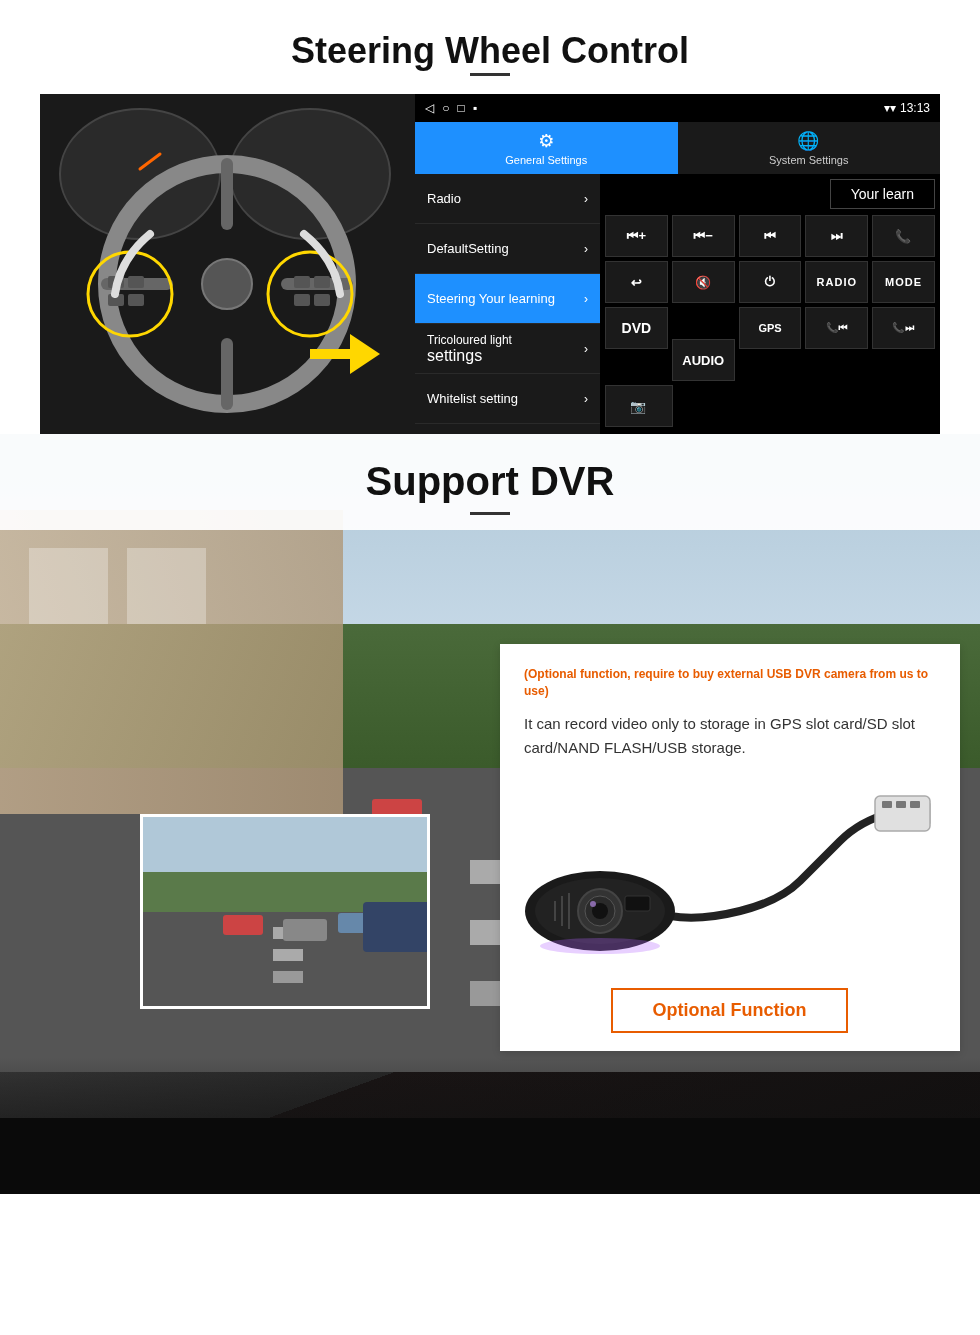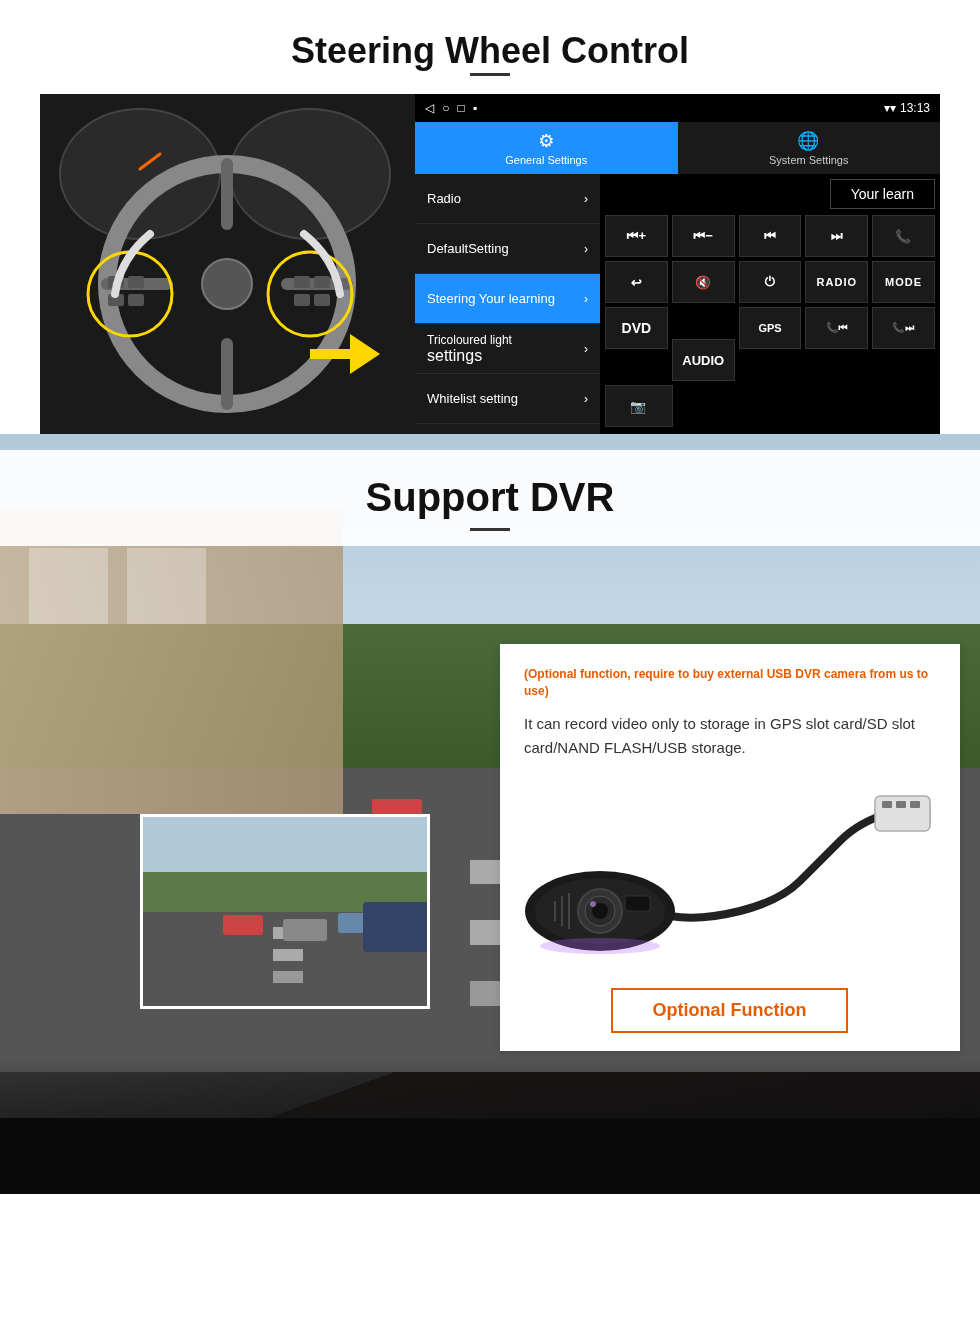--- a/index.html
+++ b/index.html
@@ -431,21 +431,21 @@
     <div style="position:absolute;top:15%;left:13%;width:8%;height:10%;background:#fff;opacity:0.3;"></div>
 
     <div style="position:absolute;top:48%;left:38%;width:50px;height:25px;background:#cc4444;border-radius:3px;"></div>
     <div style="position:absolute;top:52%;left:52%;width:55px;height:28px;background:#888;border-radius:3px;"></div>
     <div style="position:absolute;top:47%;left:62%;width:50px;height:25px;background:#6688aa;border-radius:3px;"></div>
 
     <div style="position:absolute;bottom:0;left:0;width:100%;height:18%;background:linear-gradient(180deg,transparent,#111);"></div>
     <div style="position:absolute;bottom:0;left:0;width:100%;height:10%;background:#0a0a0a;"></div>
   </div>
 
-  <div style="position:absolute;top:16px;left:0;width:100%;background:rgba(255,255,255,0.92);padding:25px 0 15px 0;z-index:10;">
+  <div style="position:absolute;top:0;left:0;width:100%;background:rgba(255,255,255,0.92);padding:25px 0 15px 0;z-index:10;">
     <h2 class="dvr-title">Support DVR</h2>
     <div class="dvr-title-divider"></div>
   </div>
 
   <div class="dvr-screenshot">
     <div class="dvr-screenshot-inner">
       
       <svg width="290" height="195" viewBox="0 0 290 195">
         <rect width="290" height="195" fill="#888"></rect>
         <rect y="0" width="290" height="55" fill="#b0c8d8"></rect>

